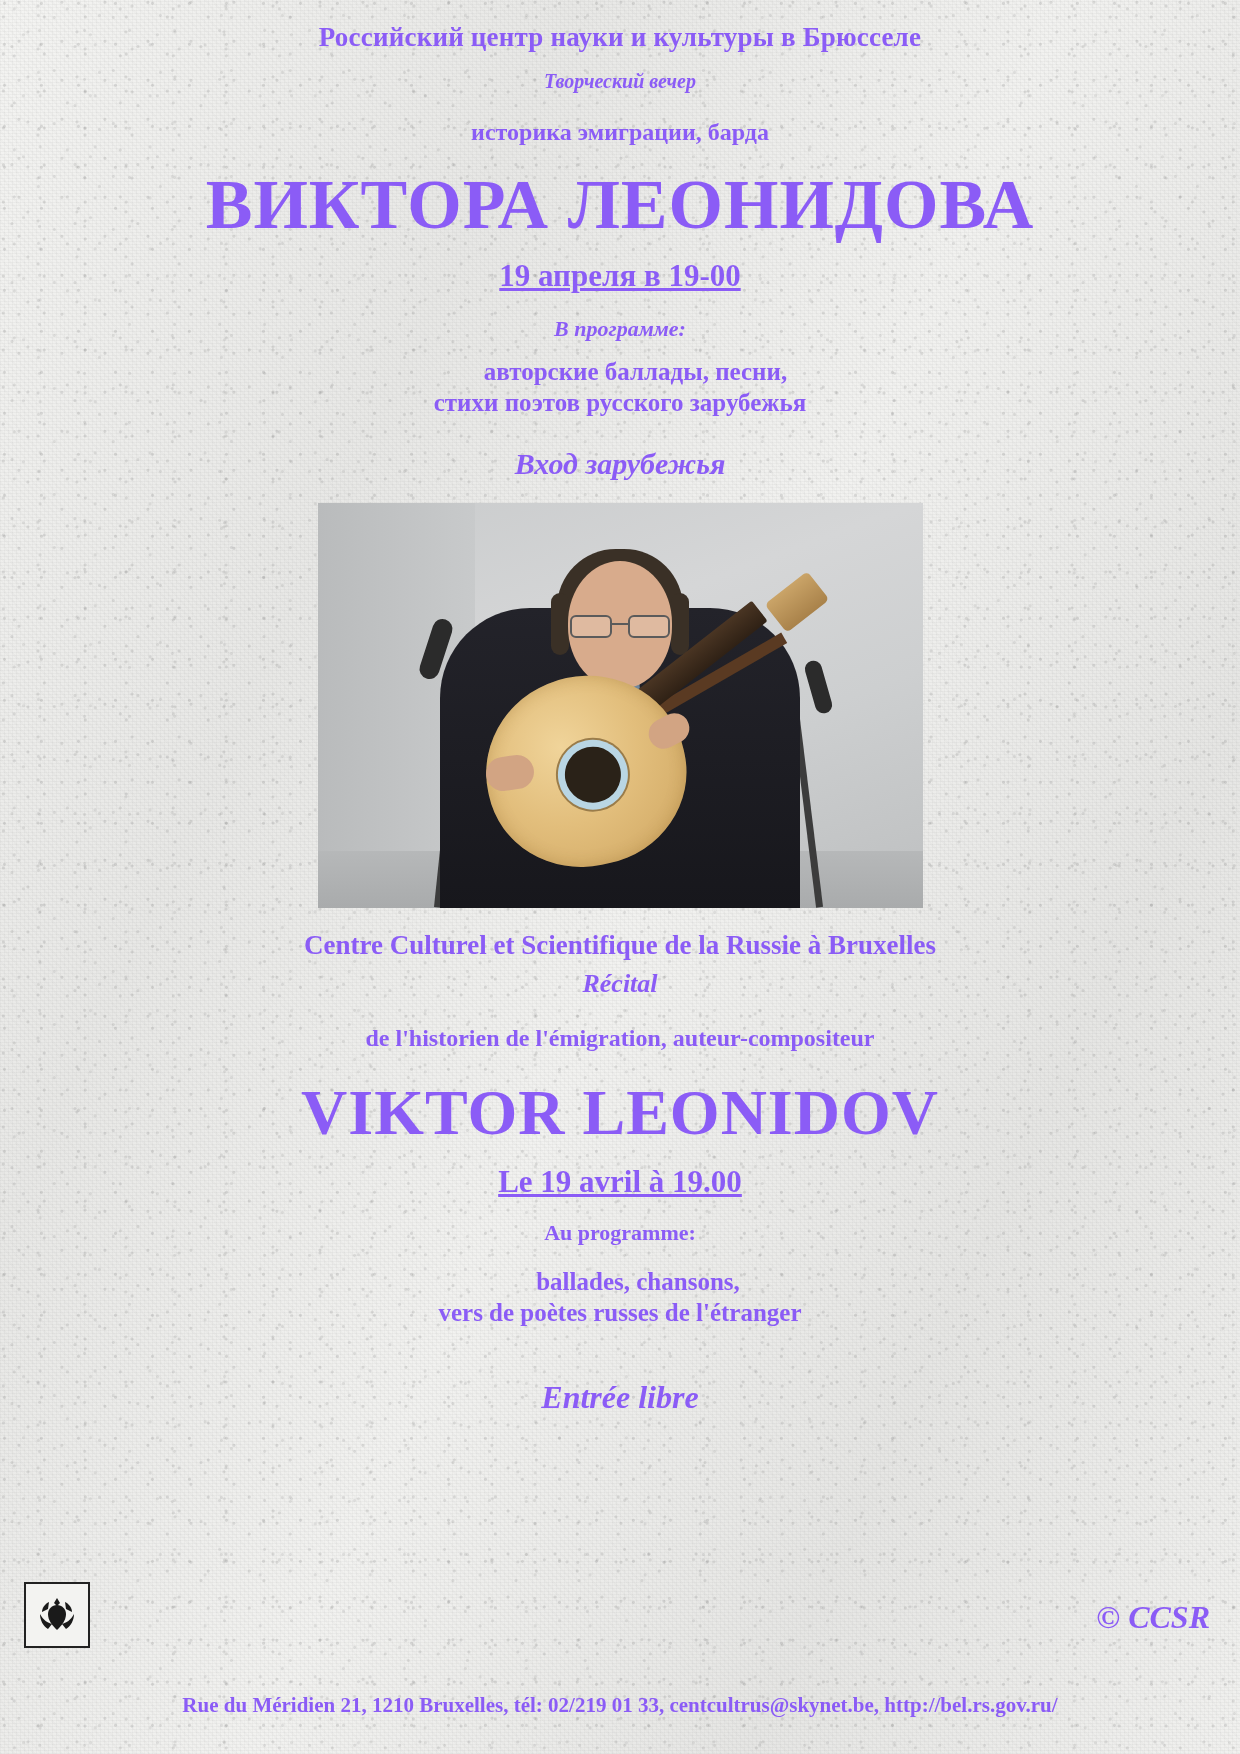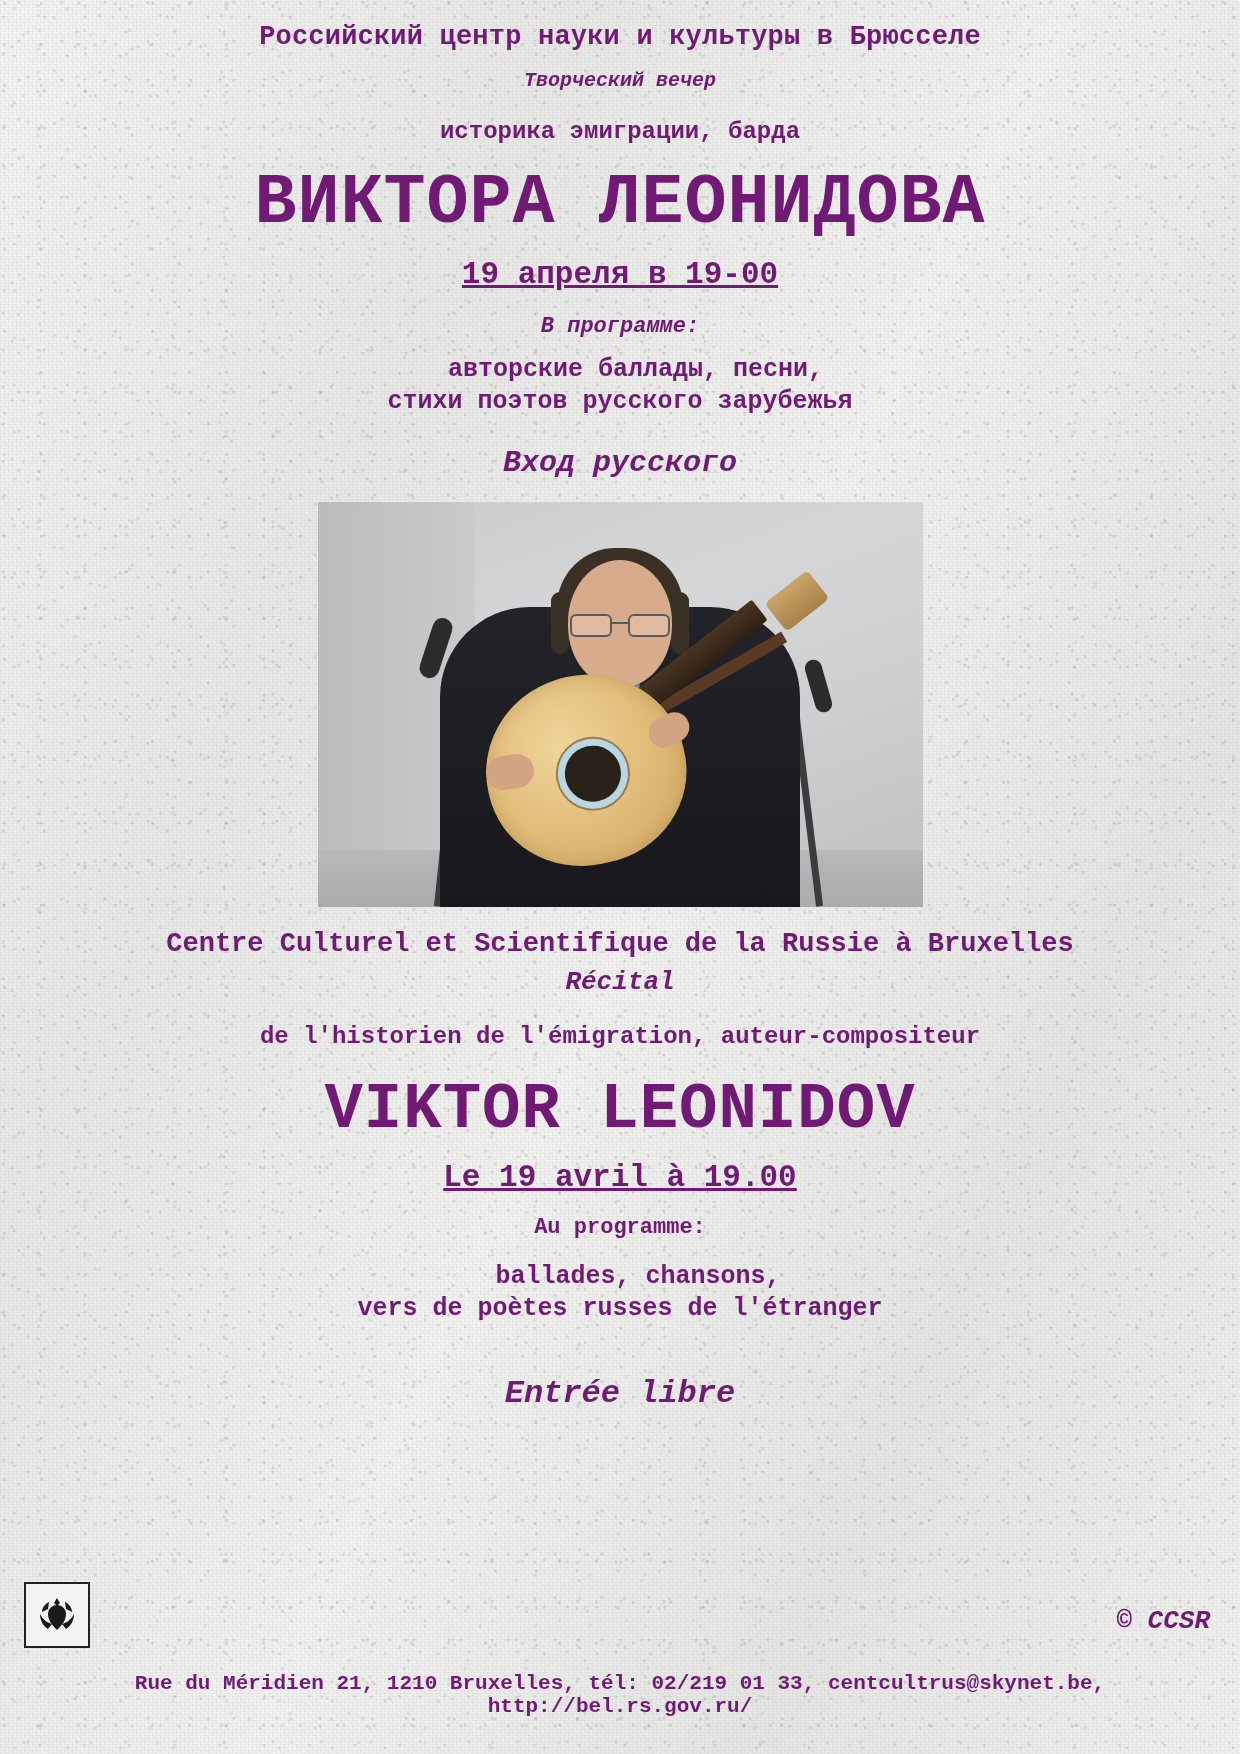--- a/index.html
+++ b/index.html
@@ -47,23 +47,22 @@
       repeating-linear-gradient(0deg, rgba(140,140,140,0.07) 0 1px, transparent 1px 3px),
       repeating-linear-gradient(90deg, rgba(140,140,140,0.06) 0 1px, transparent 1px 4px),
       repeating-linear-gradient(48deg, rgba(160,160,160,0.05) 0 2px, transparent 2px 5px);
   }
 
   .content {
     position: relative;
     z-index: 2;
     width: 100%;
     height: 100%;
-    color: #701a75;
+    color: #8b5cf6;
     text-align: center;
-    font-family: Liberation Mono, monospace;
   }
 
   .line { text-align: center; }
 
   .l-org {
     font-size: 27px;
     font-weight: bold;
     letter-spacing: 0.2px;
     padding-top: 22px;
   }
@@ -360,21 +359,21 @@
     border: 2px solid #222;
     display: flex;
     align-items: center;
     justify-content: center;
     background: #f3f3f1;
   }
   .copyright {
     position: absolute;
     right: 30px;
     bottom: 118px;
-    font-size: 26px;
+    font-size: 32px;
     font-style: italic;
     font-weight: bold;
   }
   .footer {
     position: absolute;
     left: 0; right: 0;
     bottom: 36px;
     text-align: center;
     font-size: 21px;
     font-weight: bold;
@@ -390,21 +389,21 @@
 <div class="content">
 
   <div class="line l-org">Российский центр науки и культуры в Брюсселе</div>
   <div class="line l-event">Творческий вечер</div>
   <div class="line l-sub">историка эмиграции, барда</div>
   <div class="line l-name-ru">ВИКТОРА ЛЕОНИДОВА</div>
   <div class="line l-date-ru">19 апреля в 19-00</div>
   <div class="line l-prog-label">В программе:</div>
   <div class="line l-prog1">авторские баллады,  песни,</div>
   <div class="line l-prog2">стихи поэтов русского зарубежья</div>
-  <div class="line l-free-ru">Вход русского</div>
+  <div class="line l-free-ru">Вход зарубежья</div>
 
   <div class="photo-wrap">
     <div class="photo">
       <div class="ph-bg"></div>
       <div class="ph-wall-edge"></div>
       <div class="ph-floor"></div>
       <div class="ph-mic-stand1"></div>
       <div class="ph-mic1"></div>
       <div class="ph-mic-stand2"></div>
       <div class="ph-mic2"></div>

